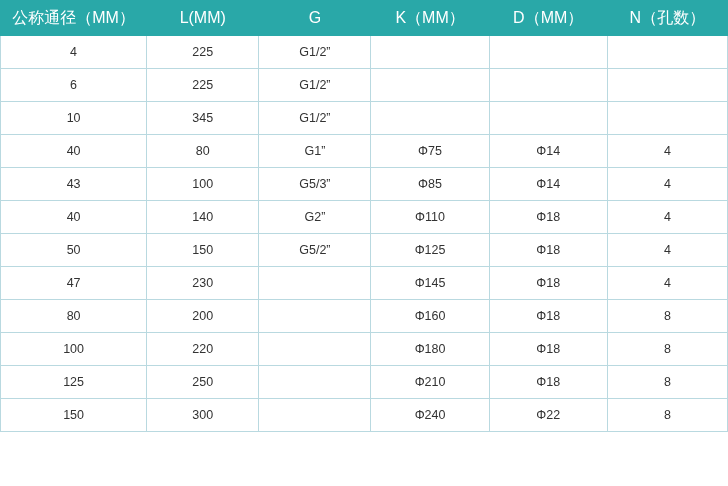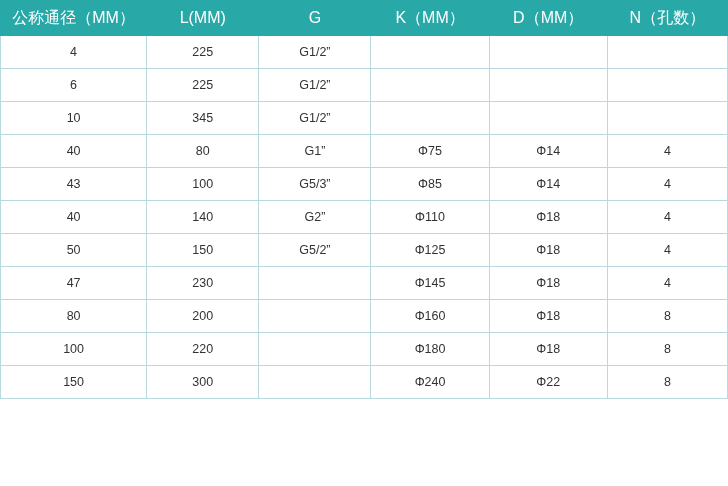--- a/index.html
+++ b/index.html
@@ -144,20 +144,28 @@
     </tr>
     <tr>
       <td>100</td>
       <td>220</td>
       <td></td>
       <td>Φ180</td>
       <td>Φ18</td>
       <td>8</td>
     </tr>
     <tr>
+      <td>125</td>
+      <td>250</td>
+      <td></td>
+      <td>Φ210</td>
+      <td>Φ18</td>
+      <td>8</td>
+    </tr>
+    <tr>
       <td>150</td>
       <td>300</td>
       <td></td>
       <td>Φ240</td>
       <td>Φ22</td>
       <td>8</td>
     </tr>
 
   </tbody>
 </table>

